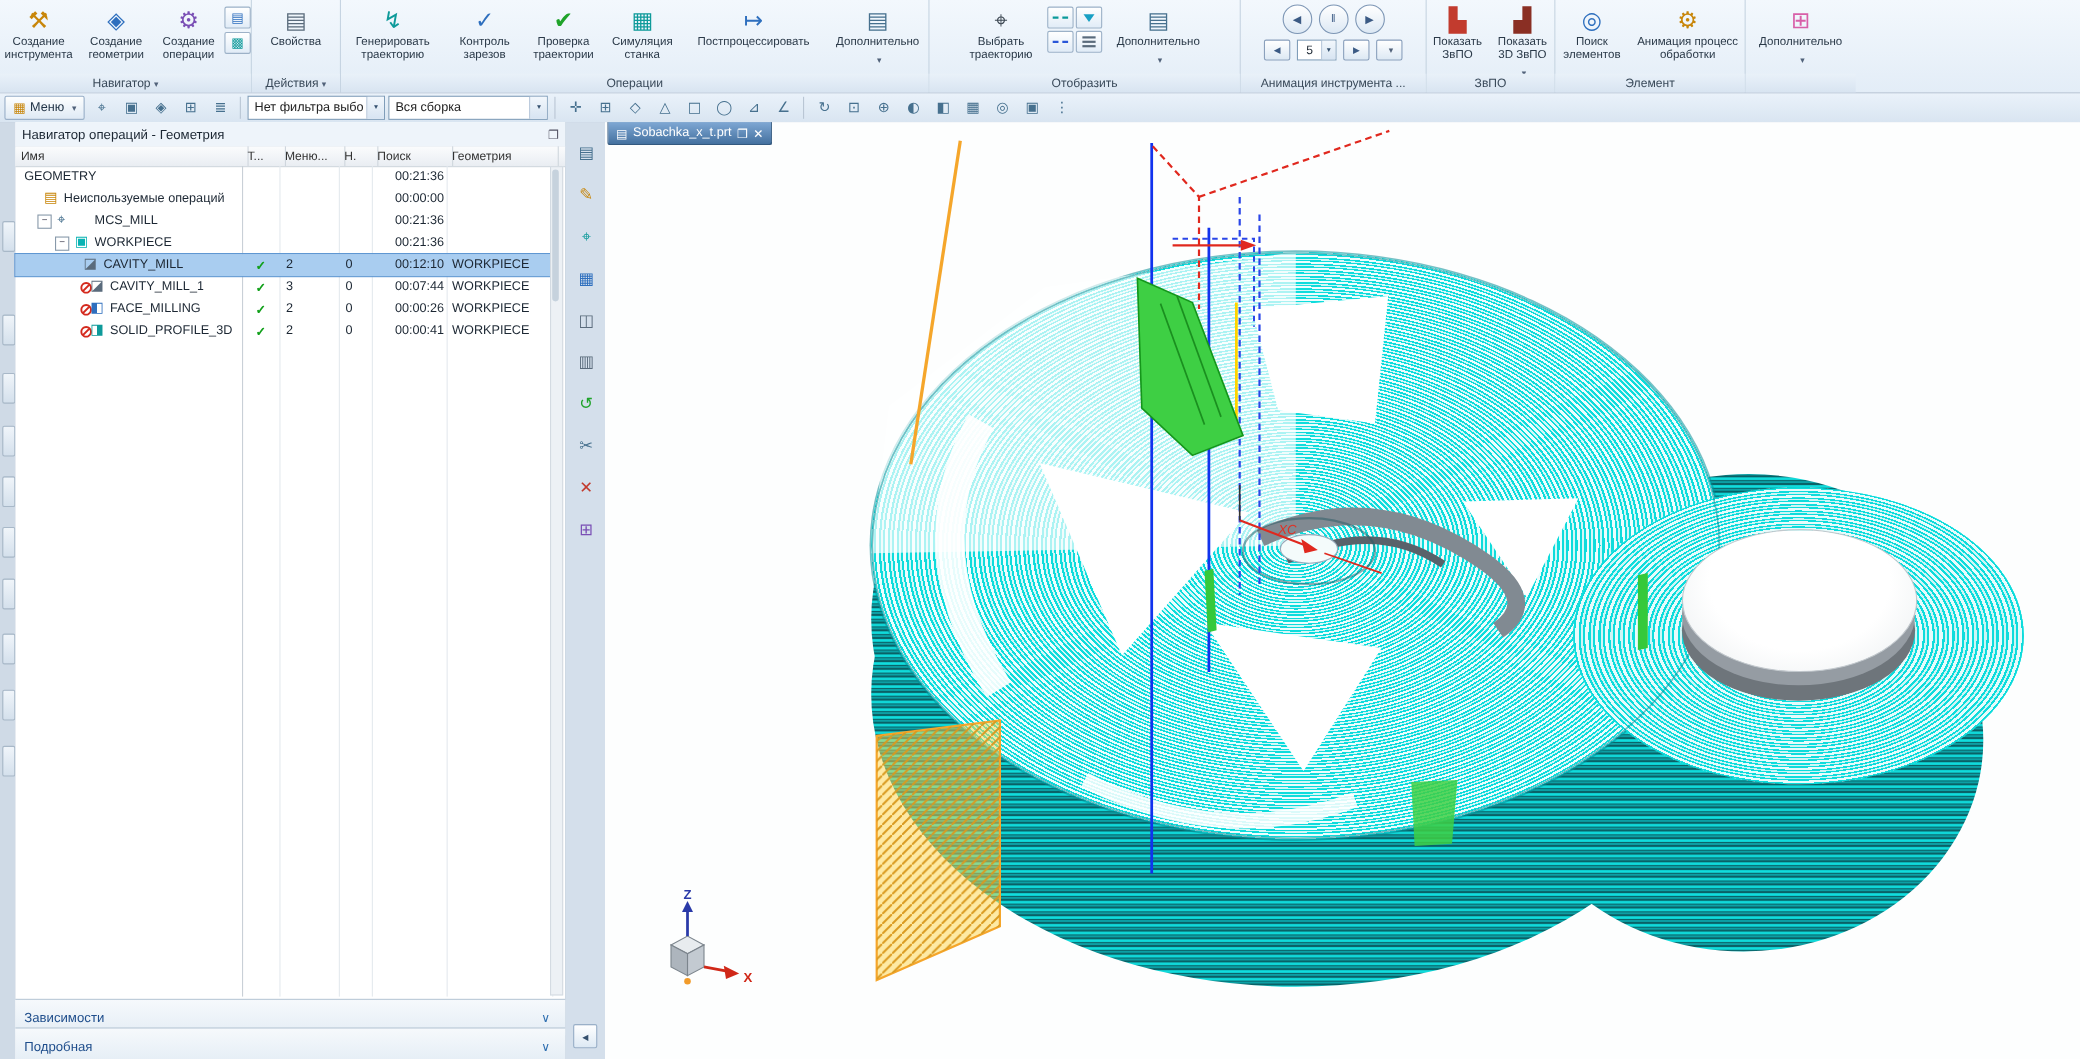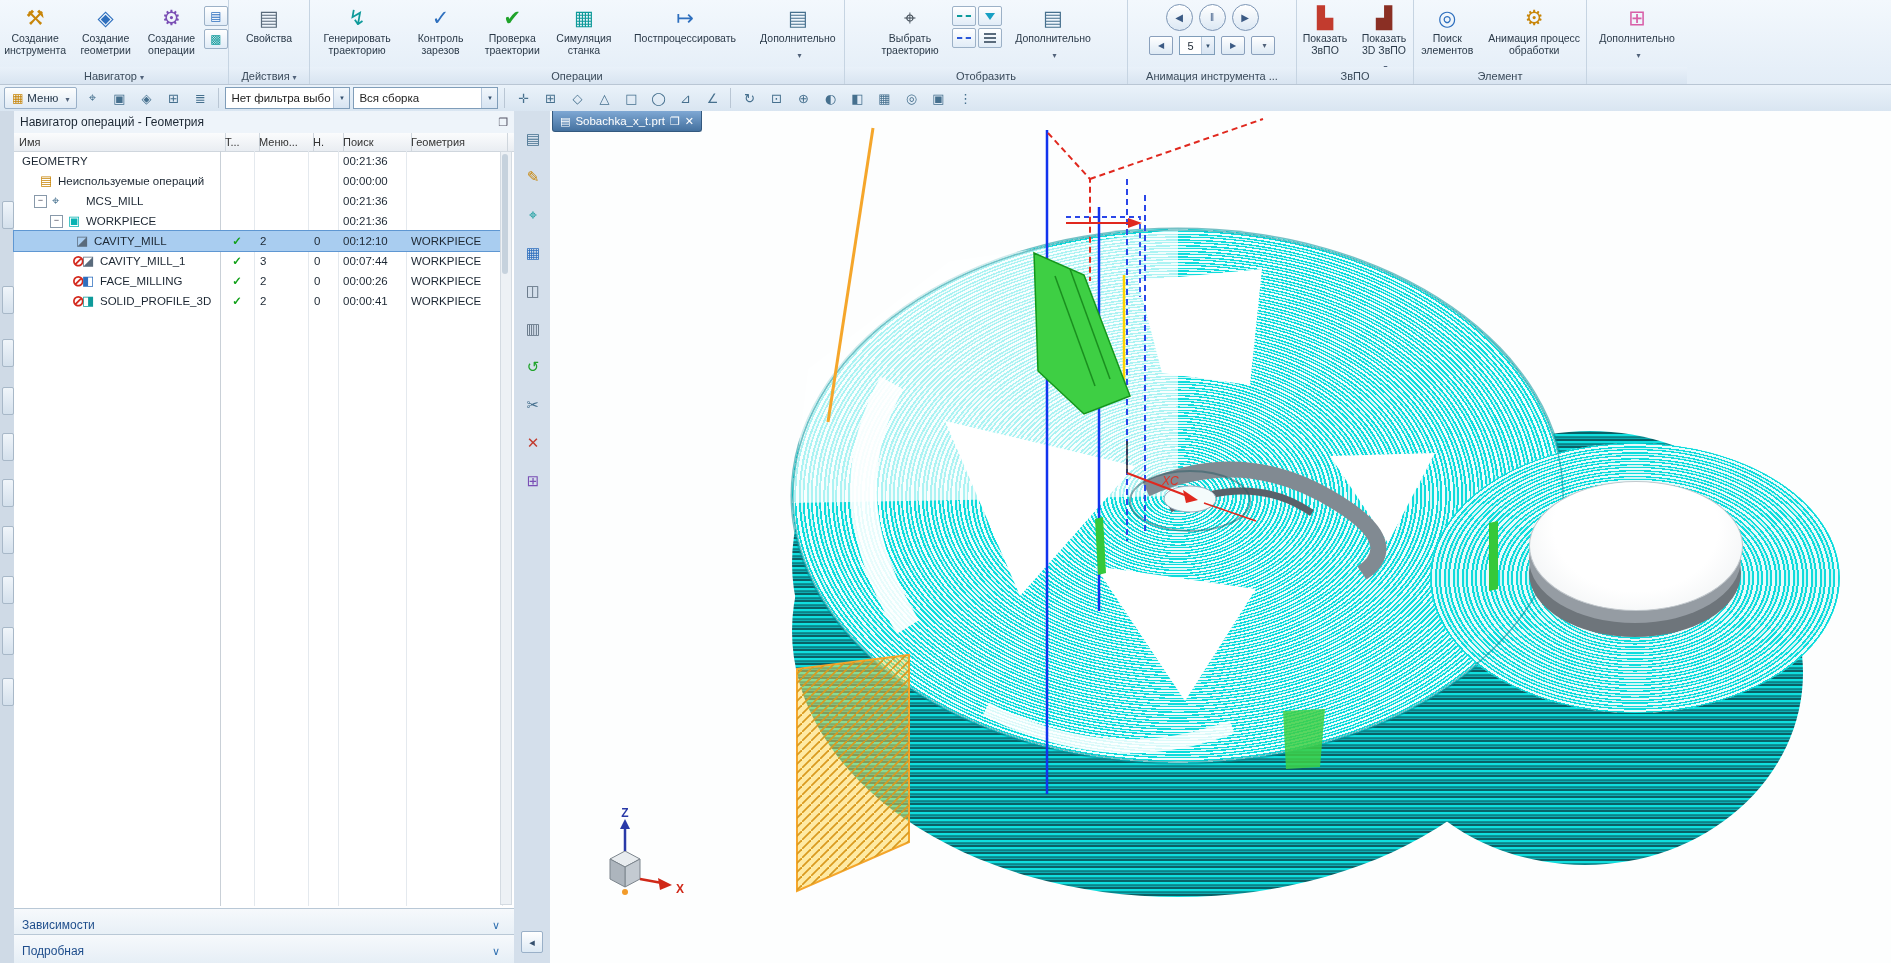--- a/index.html
+++ b/index.html
@@ -69,21 +69,21 @@
     border-bottom:1px solid #cfd6dd;font-size:11px;color:#333;}
   .hcell{position:absolute;top:0;height:18px;display:flex;align-items:center;padding-left:5px;border-right:1px solid #cfd6dd;}
   .gridline{position:absolute;top:40px;bottom:57px;width:1px;background:#e4e9ee;}
   .gridline.strong{background:#c9d0d7;}
   .nrow{position:absolute;left:0;width:488px;height:20px;font-size:11.5px;}
   .nrow.sel{background:#a9cdf0;outline:1px solid #5f97d2;}
   .cell{position:absolute;top:0;height:20px;display:flex;align-items:center;white-space:nowrap;overflow:hidden;}
   .c-t{left:206px;width:34px;justify-content:center;color:#11a01a;font-weight:bold;}
   .c-tool{left:240px;width:54px;padding-left:6px;}
   .c-n{left:294px;width:30px;padding-left:6px;}
-  .c-time{left:324px;width:68px;padding-left:5px;}
+  .c-time{left:340px;width:68px;padding-left:5px;}
   .c-geom{left:392px;width:96px;padding-left:5px;}
   .ricon{position:absolute;top:2px;font-size:13px;line-height:15px;font-family:"DejaVu Sans","DejaVu Sans Mono",sans-serif;}
   .ban{position:absolute;top:1px;font-size:15px;color:#d42a1e;font-weight:bold;}
   .exp{position:absolute;top:4px;width:11px;height:11px;border:1px solid #8899aa;background:#fff;
     font-size:9px;line-height:9px;text-align:center;color:#445;}
   .exp::after{content:"−";}
   .vscroll{position:absolute;right:2px;top:40px;bottom:58px;width:10px;background:#edf1f5;border:1px solid #d4dbe2;}
   .vthumb{position:absolute;left:1px;top:2px;width:6px;height:120px;background:#c6d2dd;border-radius:3px;}
   .nav-sec{position:absolute;left:0;right:0;height:24px;background:linear-gradient(#f6f9fc,#e4edf5);
     border-top:1px solid #b9c8d6;display:flex;align-items:center;padding:4px 8px;font-size:12px;color:#1f4e8c;}

